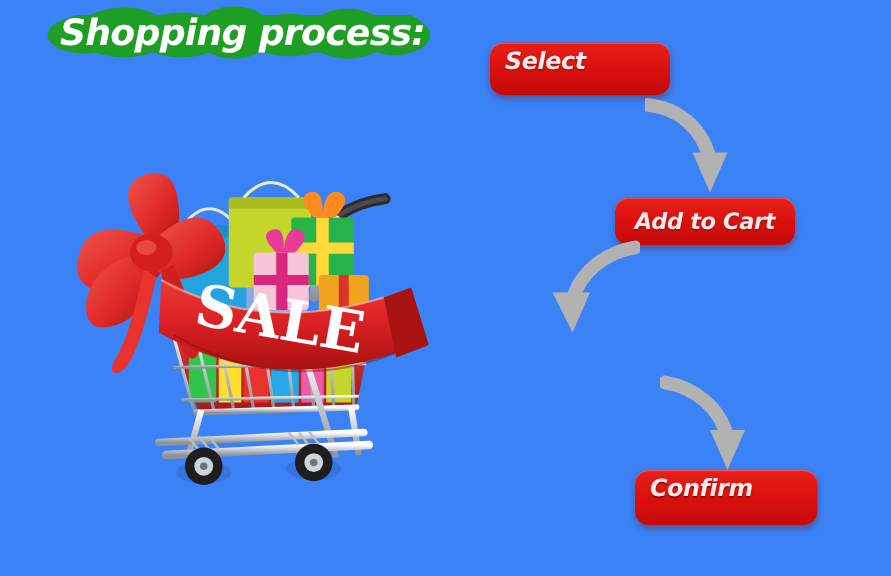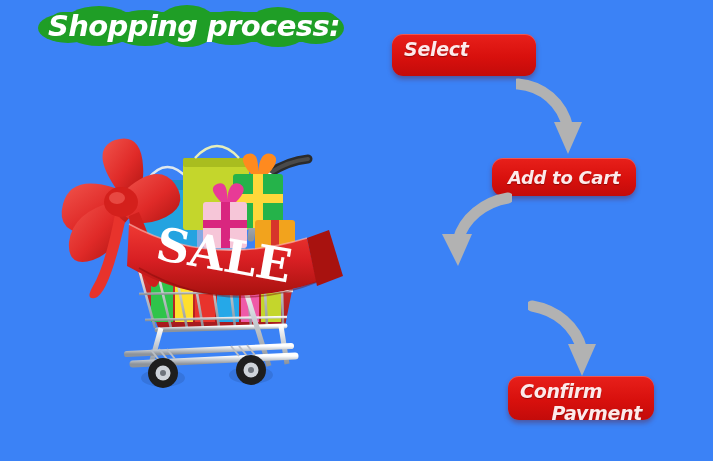--- a/index.html
+++ b/index.html
@@ -275,16 +275,15 @@
 
   <div class="arrow" id="arrow-3">
     <svg viewBox="0 0 76 82" xmlns="http://www.w3.org/2000/svg">
       <path d="M4 6 C28 10, 48 26, 54 50" stroke="#b2b2b2" stroke-width="11" fill="none" stroke-linecap="round"></path>
       <path d="M40 44 L68 44 L54 76 Z" fill="#b2b2b2"></path>
     </svg>
   </div>
 
   <div class="step-btn stacked" id="btn-confirm">
     <span class="line l1">Confirm</span>
-    <span class="line l2">Payment</span>
   </div>
 
 </div>
 
 </body></html>

